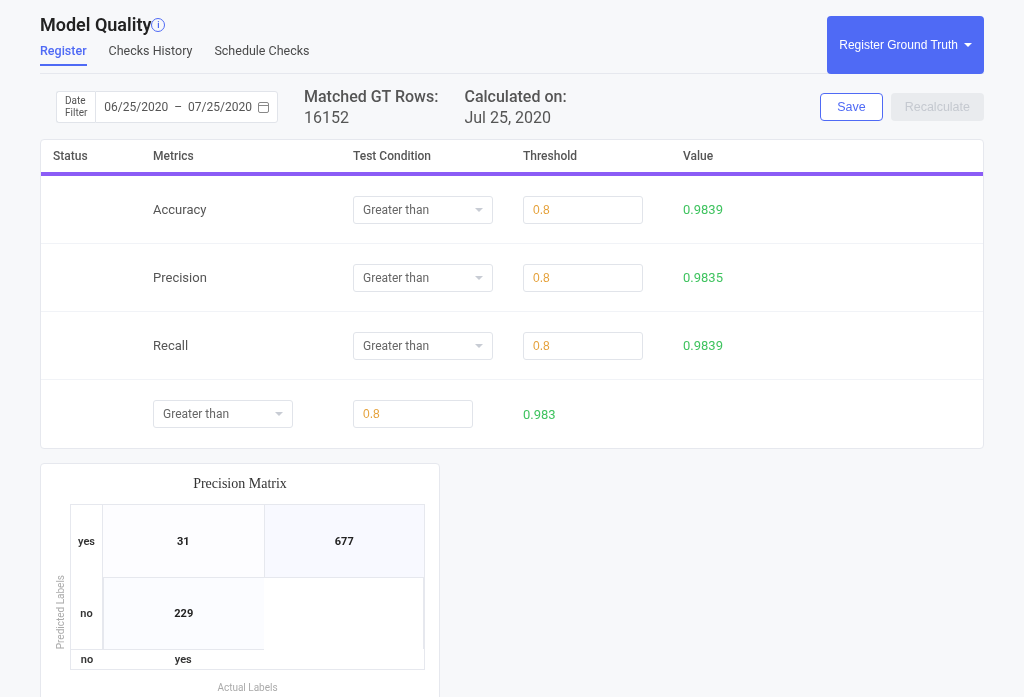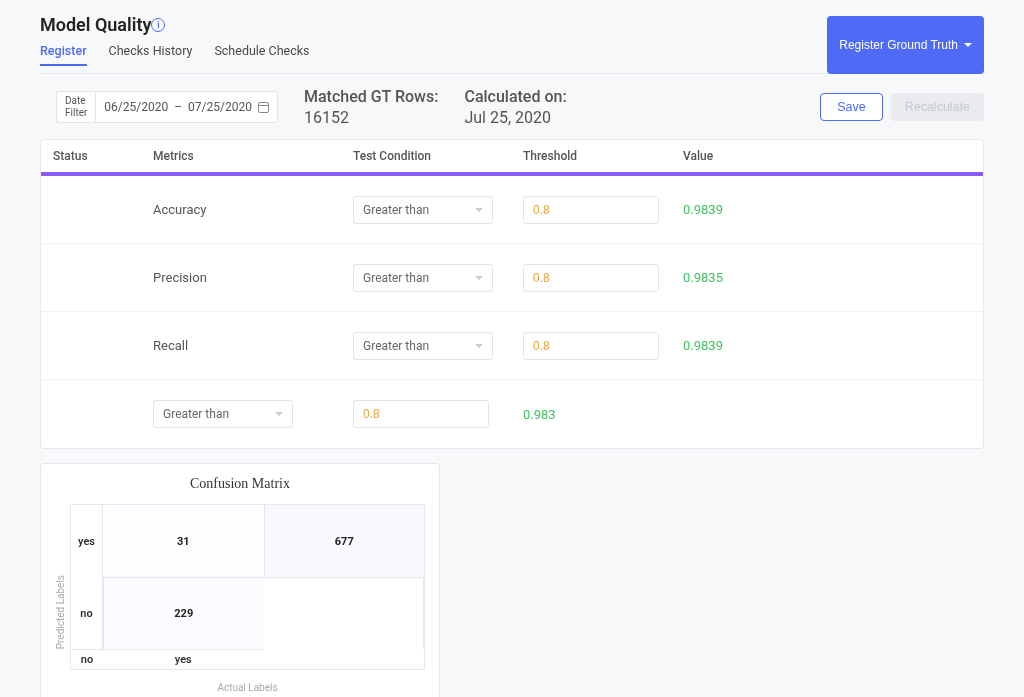--- a/index.html
+++ b/index.html
@@ -205,21 +205,21 @@
     background: #fff;
     cursor: pointer;
   }
   .select-caret {
     width: 0; height: 0;
     border-left: 4px solid transparent;
     border-right: 4px solid transparent;
     border-top: 4px solid #c8ccd4;
   }
   .threshold-input {
-    width: 136px;
+    width: 120px;
     height: 28px;
     border: 1px solid #e1e4ea;
     border-radius: 3px;
     padding: 0 9px;
     font-size: 12px;
     color: #e5a13a;
     background: #fff;
   }
   .value-cell { color: #3fc35f; font-size: 13px; }
 
@@ -426,21 +426,21 @@
           <span>Greater than</span>
           <span class="select-caret"></span>
         </div>
       </div>
       <div><input class="threshold-input" value="0.8" style=""></div>
       <div class="value-cell">0.983</div>
     </div>
   </div>
 
   <div class="cm-card">
-    <div class="cm-title">Confusion Matrix</div>
+    <div class="cm-title">Precision Matrix</div>
     <div class="cm-body">
       <div class="ylabel">Predicted Labels</div>
       <div class="cm-grid-wrap">
         <div class="cm-grid">
           <div class="cm-ytick">yes</div>
           <div class="cm-cell topleft" id="cell-00" style="background: rgb(253, 253, 255);">31</div>
           <div class="cm-cell topright" id="cell-01" style="background: rgb(248, 249, 255);">677</div>
 
           <div class="cm-ytick">no</div>
           <div class="cm-cell" id="cell-11" style="background: rgb(251, 252, 255);">229</div>

